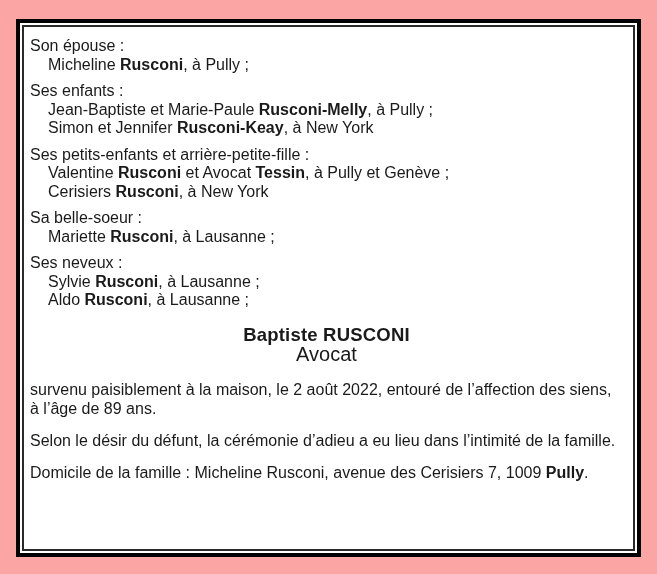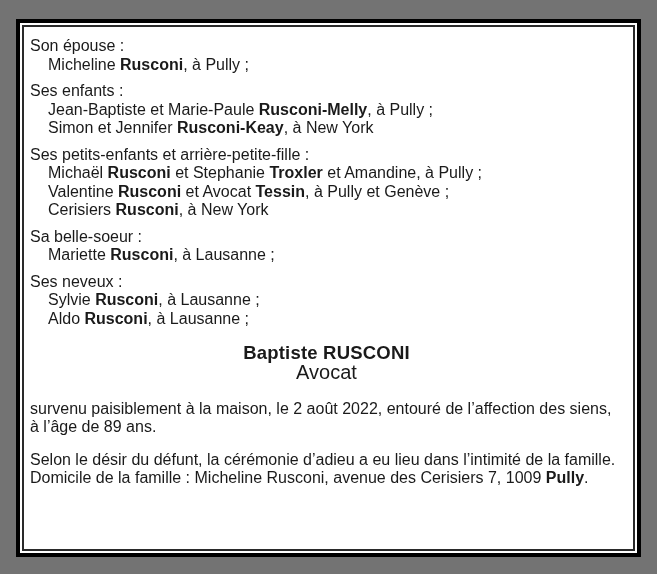--- a/index.html
+++ b/index.html
@@ -9,21 +9,21 @@
     height: 574px;
     background: #ffffff;
     font-family: "Liberation Sans", sans-serif;
     color: #1a1a1a;
     -webkit-font-smoothing: antialiased;
   }
   .page {
     width: 657px;
     height: 574px;
     padding: 19px 16px 17px 16px;
-    background: #737373;
+    background: #fca5a5;
   }
   .frame-outer {
     width: 100%;
     height: 100%;
     border: 4px solid #000000;
     padding: 2px;
     background: #ffffff;
   }
   .frame-inner {
     width: 100%;
@@ -40,21 +40,21 @@
   .family-section { margin: 0 0 8px 0; }
   .section-heading { }
   .family-line { padding-left: 18px; }
   p { margin: 0; }
   .announcement { margin: 0; }
   .name-block { margin-top: 14px; text-align: center; }
   .deceased-name { font-weight: bold; font-size: 18.5px; line-height: 21px; letter-spacing: 0.2px; }
   .deceased-title { font-size: 20px; line-height: 18.5px; }
   .death-details { margin-top: 18px; }
   .ceremony { margin-top: 14px; }
-  .domicile { margin-top: 0; }
+  .domicile { margin-top: 13px; }
   b { font-weight: bold; }
 </style>
 </head>
 <body>
 
 <div class="page">
   <div class="frame-outer">
     <div class="frame-inner">
       <div class="content">
 
@@ -63,21 +63,20 @@
               <div class="section-heading">Son épouse :</div>
               <div class="family-line"><span>Micheline </span><b>Rusconi</b><span>, à Pully ;</span></div>
             </div>
             <div class="family-section">
               <div class="section-heading">Ses enfants :</div>
               <div class="family-line"><span>Jean-Baptiste et Marie-Paule </span><b>Rusconi-Melly</b><span>, à Pully ;</span></div>
               <div class="family-line"><span>Simon et Jennifer </span><b>Rusconi-Keay</b><span>, à New York</span></div>
             </div>
             <div class="family-section">
               <div class="section-heading">Ses petits-enfants et arrière-petite-fille :</div>
-              <div class="family-line"><span>Michaël </span><b>Rusconi</b><span> et Stephanie </span><b>Troxler</b><span> et Amandine, à Pully ;</span></div>
               <div class="family-line"><span>Valentine </span><b>Rusconi</b><span> et Avocat </span><b>Tessin</b><span>, à Pully et Genève ;</span></div>
               <div class="family-line"><span>Cerisiers </span><b>Rusconi</b><span>, à New York</span></div>
             </div>
             <div class="family-section">
               <div class="section-heading">Sa belle-soeur :</div>
               <div class="family-line"><span>Mariette </span><b>Rusconi</b><span>, à Lausanne ;</span></div>
             </div>
             <div class="family-section">
               <div class="section-heading">Ses neveux :</div>
               <div class="family-line"><span>Sylvie </span><b>Rusconi</b><span>, à Lausanne ;</span></div>

